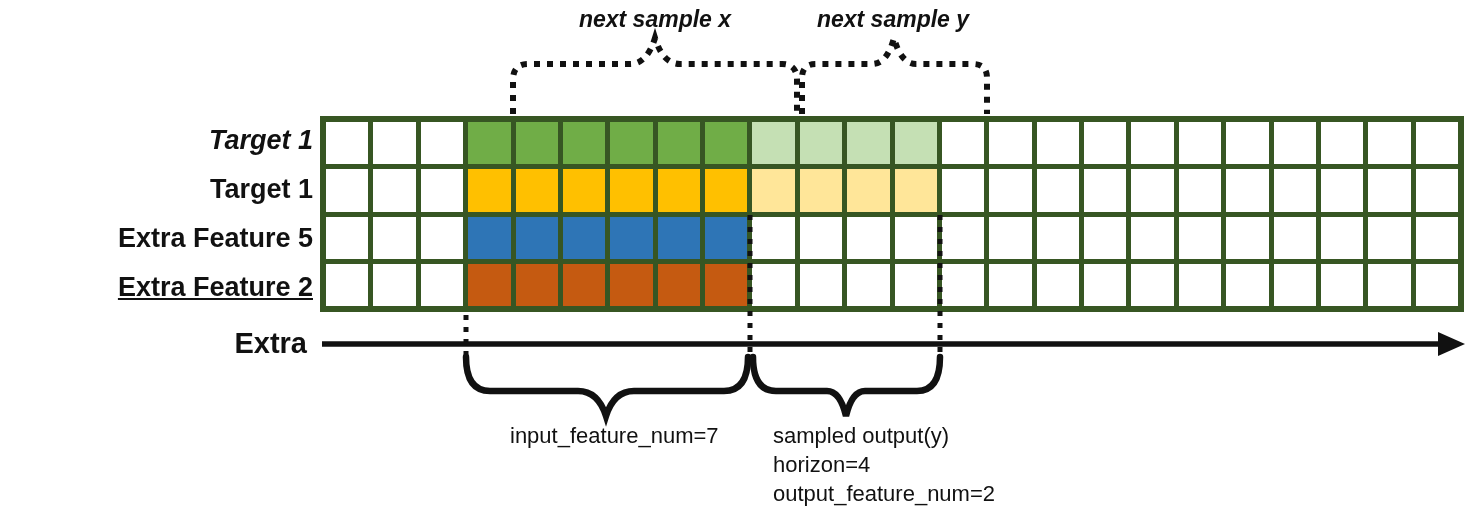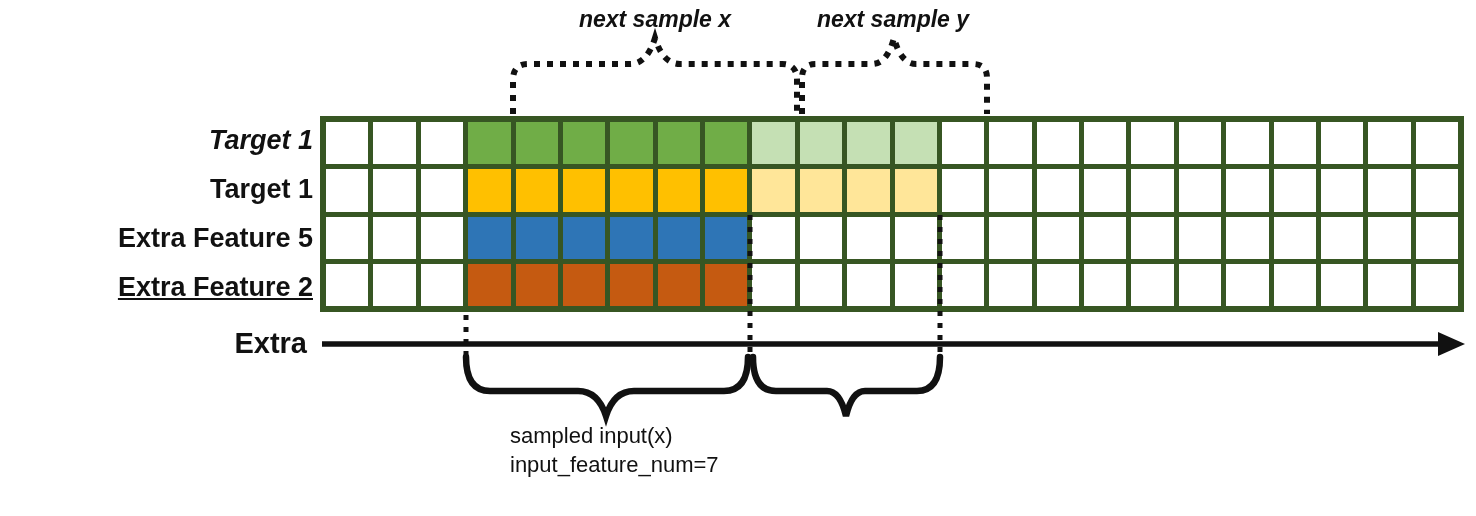--- a/index.html
+++ b/index.html
@@ -181,18 +181,22 @@
 
     <line class="axis-line" x1="322" y1="344" x2="1441" y2="344"></line>
     <polygon class="axis-head" points="1438,332 1465,344 1438,356"></polygon>
 
     <path class="solid-brace" d="M 466 357 Q 466 391 490 391 L 578 391 Q 598 391 606 416 Q 614 391 634 391 L 724 391 Q 748 391 748 357"></path>
 
     <path class="solid-brace" d="M 753 357 Q 753 391 776 391 L 827 391 Q 840 391 846 416 Q 852 391 865 391 L 917 391 Q 940 391 940 357"></path>
   </svg>
 
   <div class="caption left">
-    <div>sampled input(x)</div>
     <div>input_feature_num=7</div>
   </div>
 
+  <div class="caption right">
+    <div>sampled output(y)</div>
+    <div>horizon=4</div>
+    <div>output_feature_num=2</div>
+  </div>
 
 </div>
 
 </body></html>

